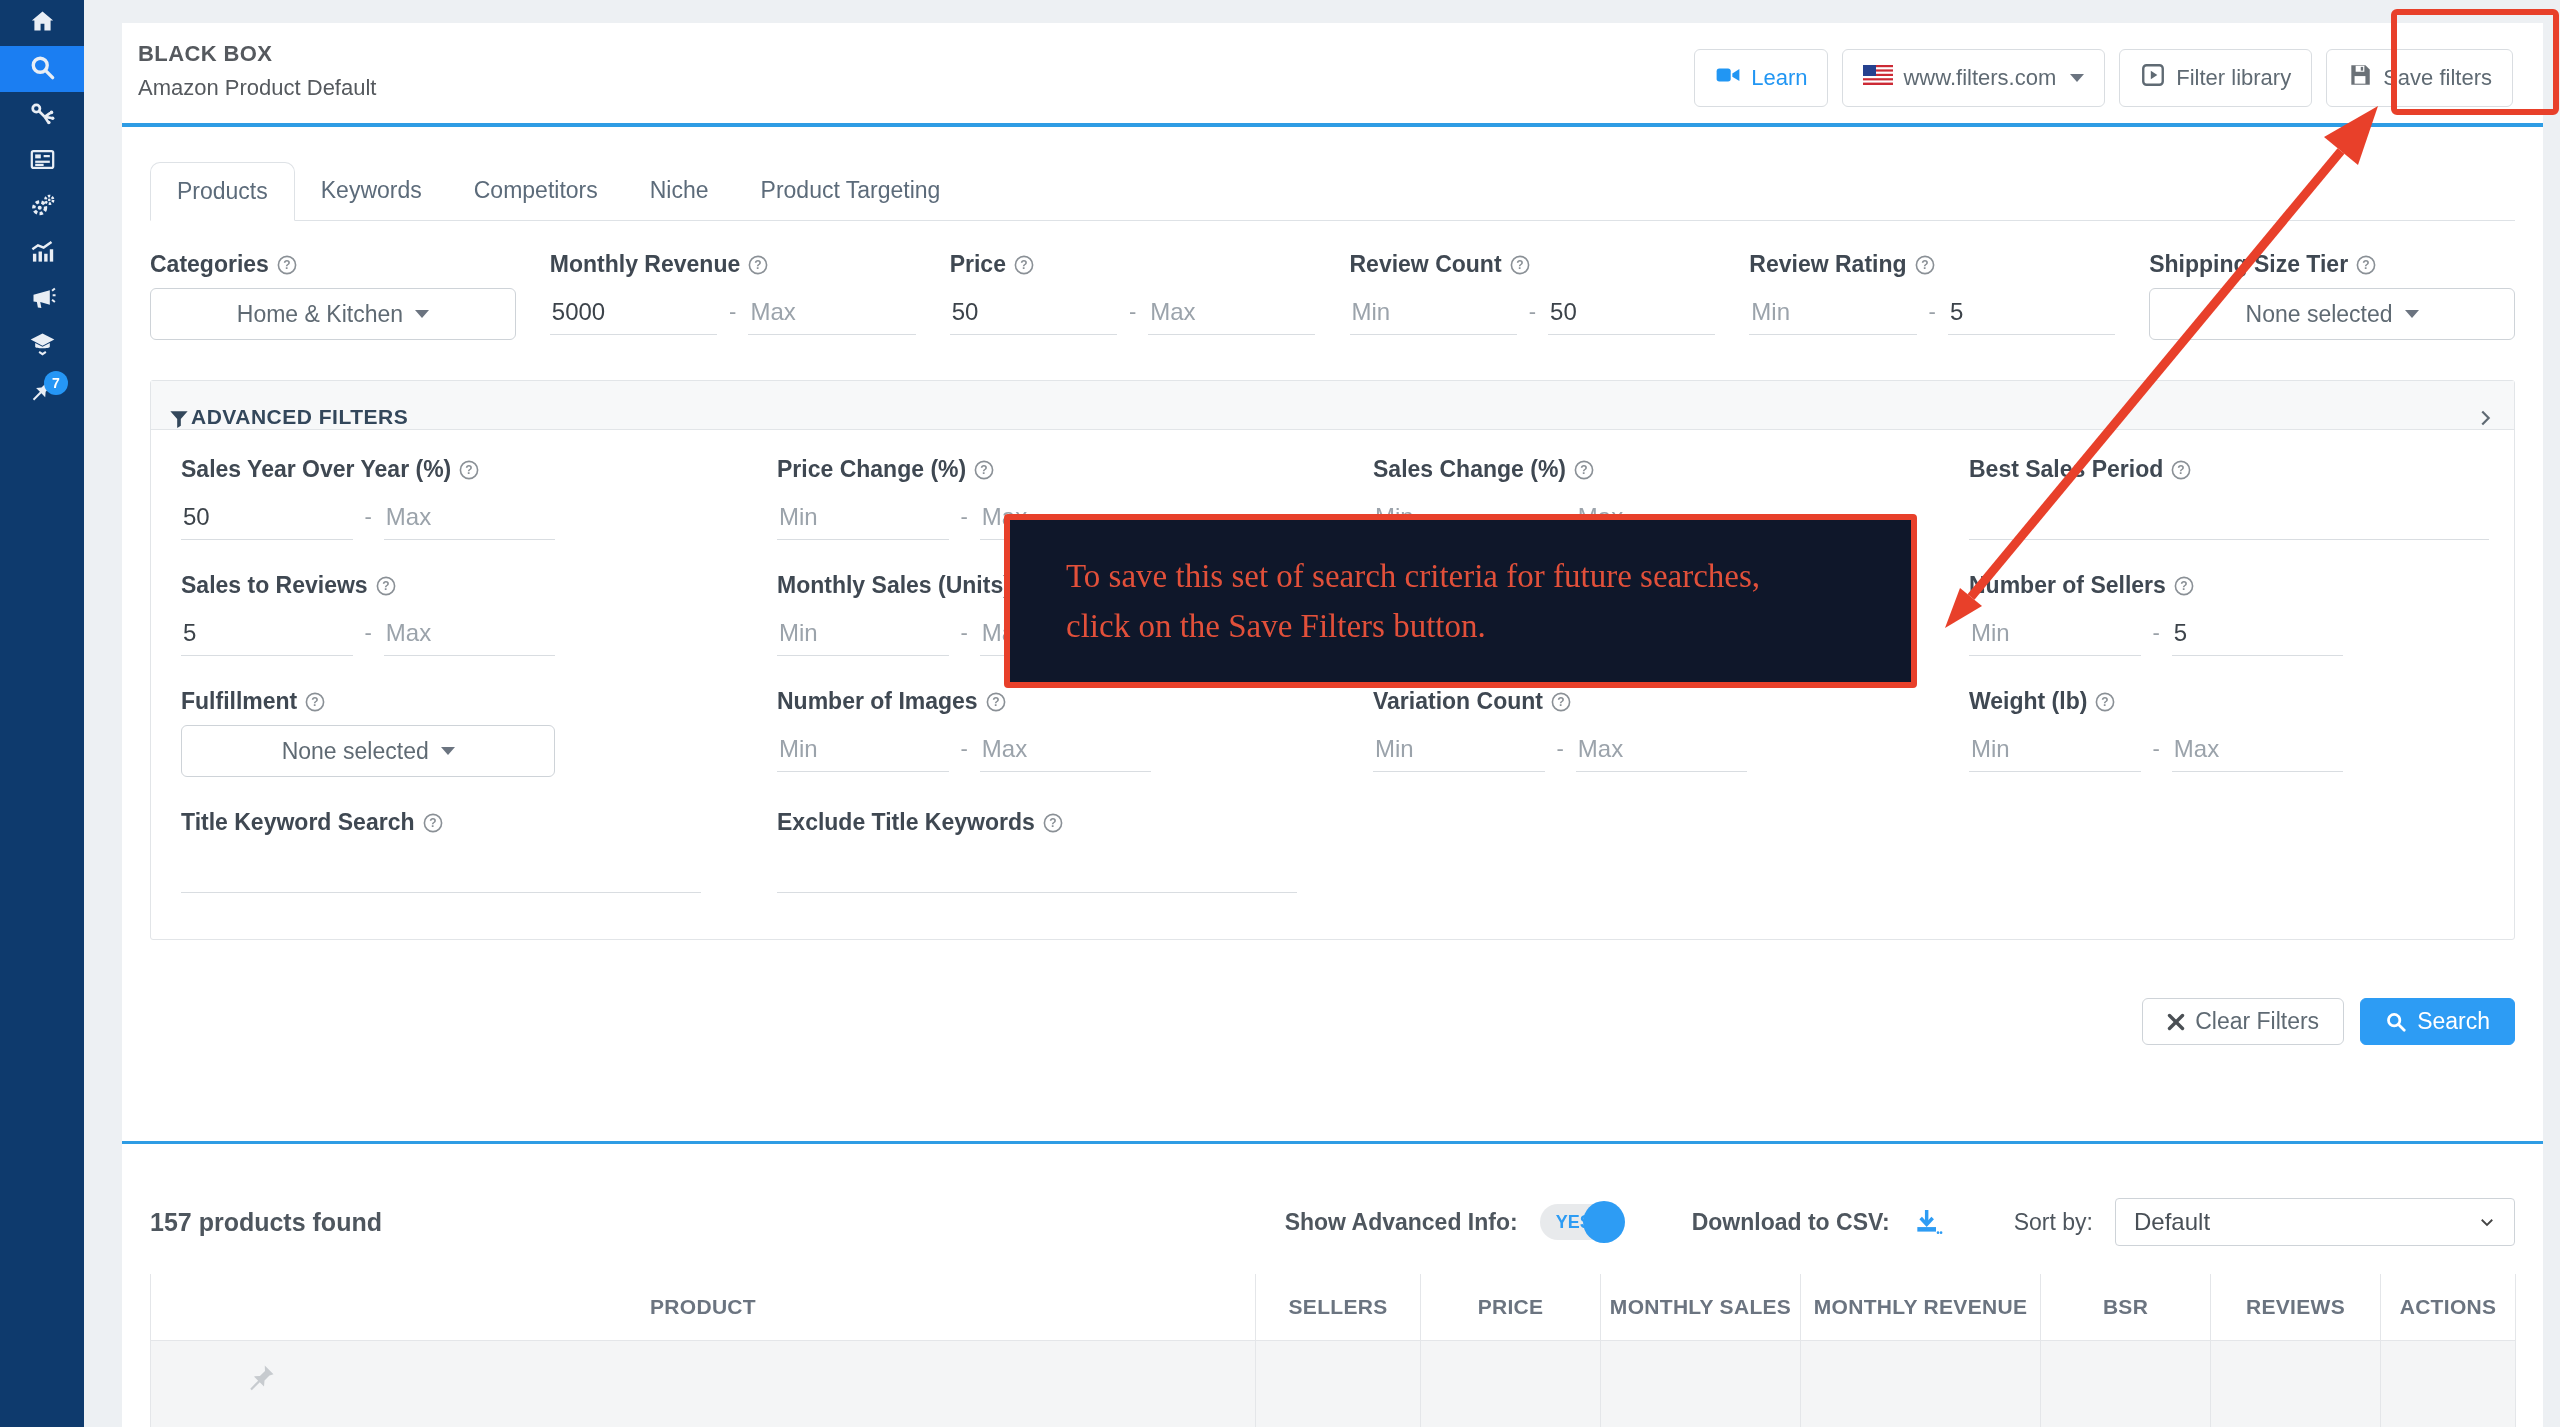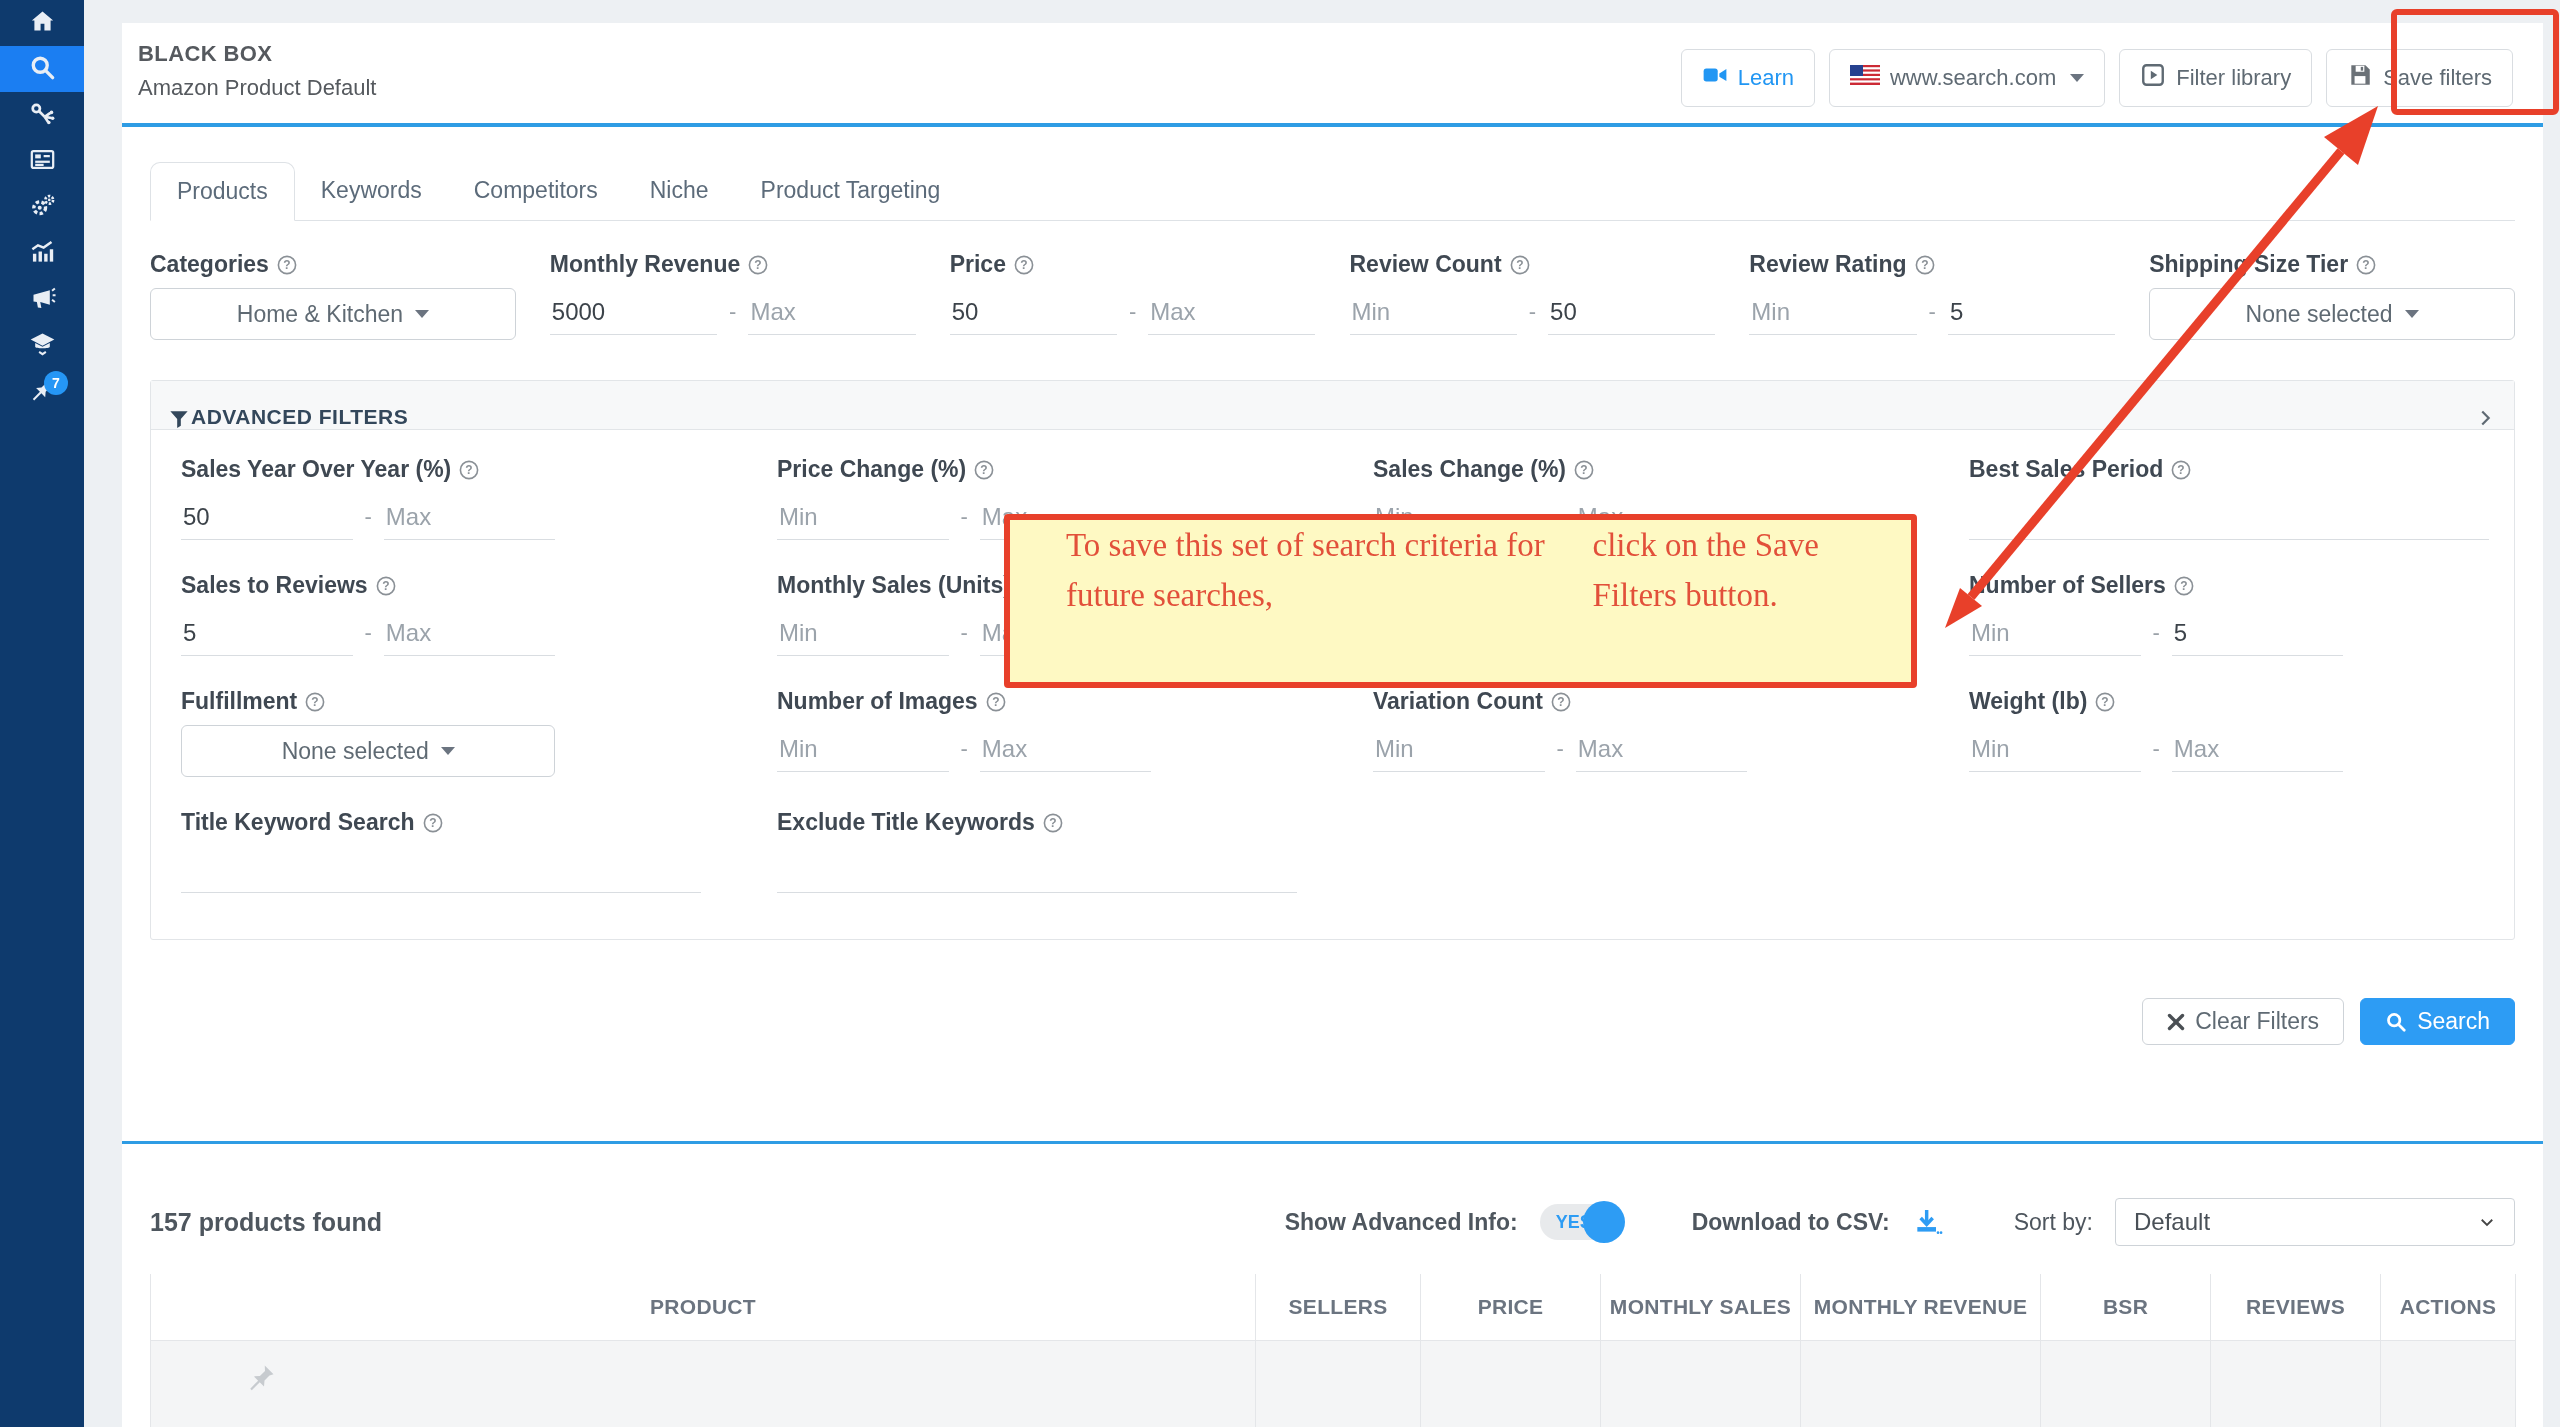--- a/index.html
+++ b/index.html
@@ -78,21 +78,21 @@
   
   .ptable { margin:28px 28px 0 28px; border-collapse:collapse; width:2365px; table-layout:fixed; }
   .ptable th { height:66px; font-size:21px; font-weight:bold; color:#6b7480; letter-spacing:.3px; text-align:center; border:1px solid #e4e6e9; border-top:none; background:#fff; }
   .ptable td { border:1px solid #e4e6e9; background:#f4f5f6; height:300px; vertical-align:top; }
   .prod-cell { position:relative; }
   .pin-icn { position:absolute; left:95px; top:22px; color:#c7cbcf; }
   .prod-title { position:absolute; left:195px; top:24px; font-size:25px; color:#55595e; }
 
   
   .save-highlight { position:absolute; left:2391px; top:9px; width:168px; height:106px; border:6px solid #e8402a; border-radius:6px; z-index:60; pointer-events:none; }
-  .callout { position:absolute; left:1004px; top:514px; width:913px; height:174px; background:#fef9c3; border:6px solid #e8402a; border-radius:4px; z-index:55; display:flex; flex-direction:row; justify-content:center; padding-left:56px; }
+  .callout { position:absolute; left:1004px; top:514px; width:913px; height:174px; background:#0f172a; border:6px solid #e8402a; border-radius:4px; z-index:55; display:flex; flex-direction:column; justify-content:center; padding-left:56px; }
   .callout .cl-line { font-family:"Liberation Serif", serif; font-size:33px; color:#e2503a; line-height:50px; }
   .arrow-overlay { position:absolute; left:0; top:0; width:2560px; height:1427px; z-index:58; pointer-events:none; }
 </style>
 </head>
 <body>
 
 <nav class="sidebar">
   <div class="side-item">
     <span><svg viewBox="0 0 24 24" width="27" height="27" fill="currentColor">
           <path d="M12 3 2.5 11h2.3v9h5.5v-6h3.4v6h5.5v-9h2.3z"></path>
@@ -185,21 +185,21 @@
               <rect width="30" height="20" fill="#fff"></rect>
               <g fill="#cc2a35">
                 <rect y="0" width="30" height="2.2"></rect>
                 <rect y="4.4" width="30" height="2.2"></rect>
                 <rect y="8.8" width="30" height="2.2"></rect>
                 <rect y="13.2" width="30" height="2.2"></rect>
                 <rect y="17.6" width="30" height="2.4"></rect>
               </g>
               <rect width="13" height="11" fill="#26418f"></rect>
             </svg></span>
-        <span>www.search.com</span>
+        <span>www.filters.com</span>
         <span class="caret-dn"></span>
       </button>
       <button class="hbtn">
         <span><svg viewBox="0 0 24 24" width="26" height="26" fill="none" stroke="#5f6a73" stroke-width="2.2">
               <rect x="3" y="3" width="18" height="18" rx="3"></rect>
               <polygon points="10,8 16,12 10,16" fill="#5f6a73" stroke="none"></polygon>
             </svg></span>
         <span>Filter library</span>
       </button>
       <button class="hbtn">

